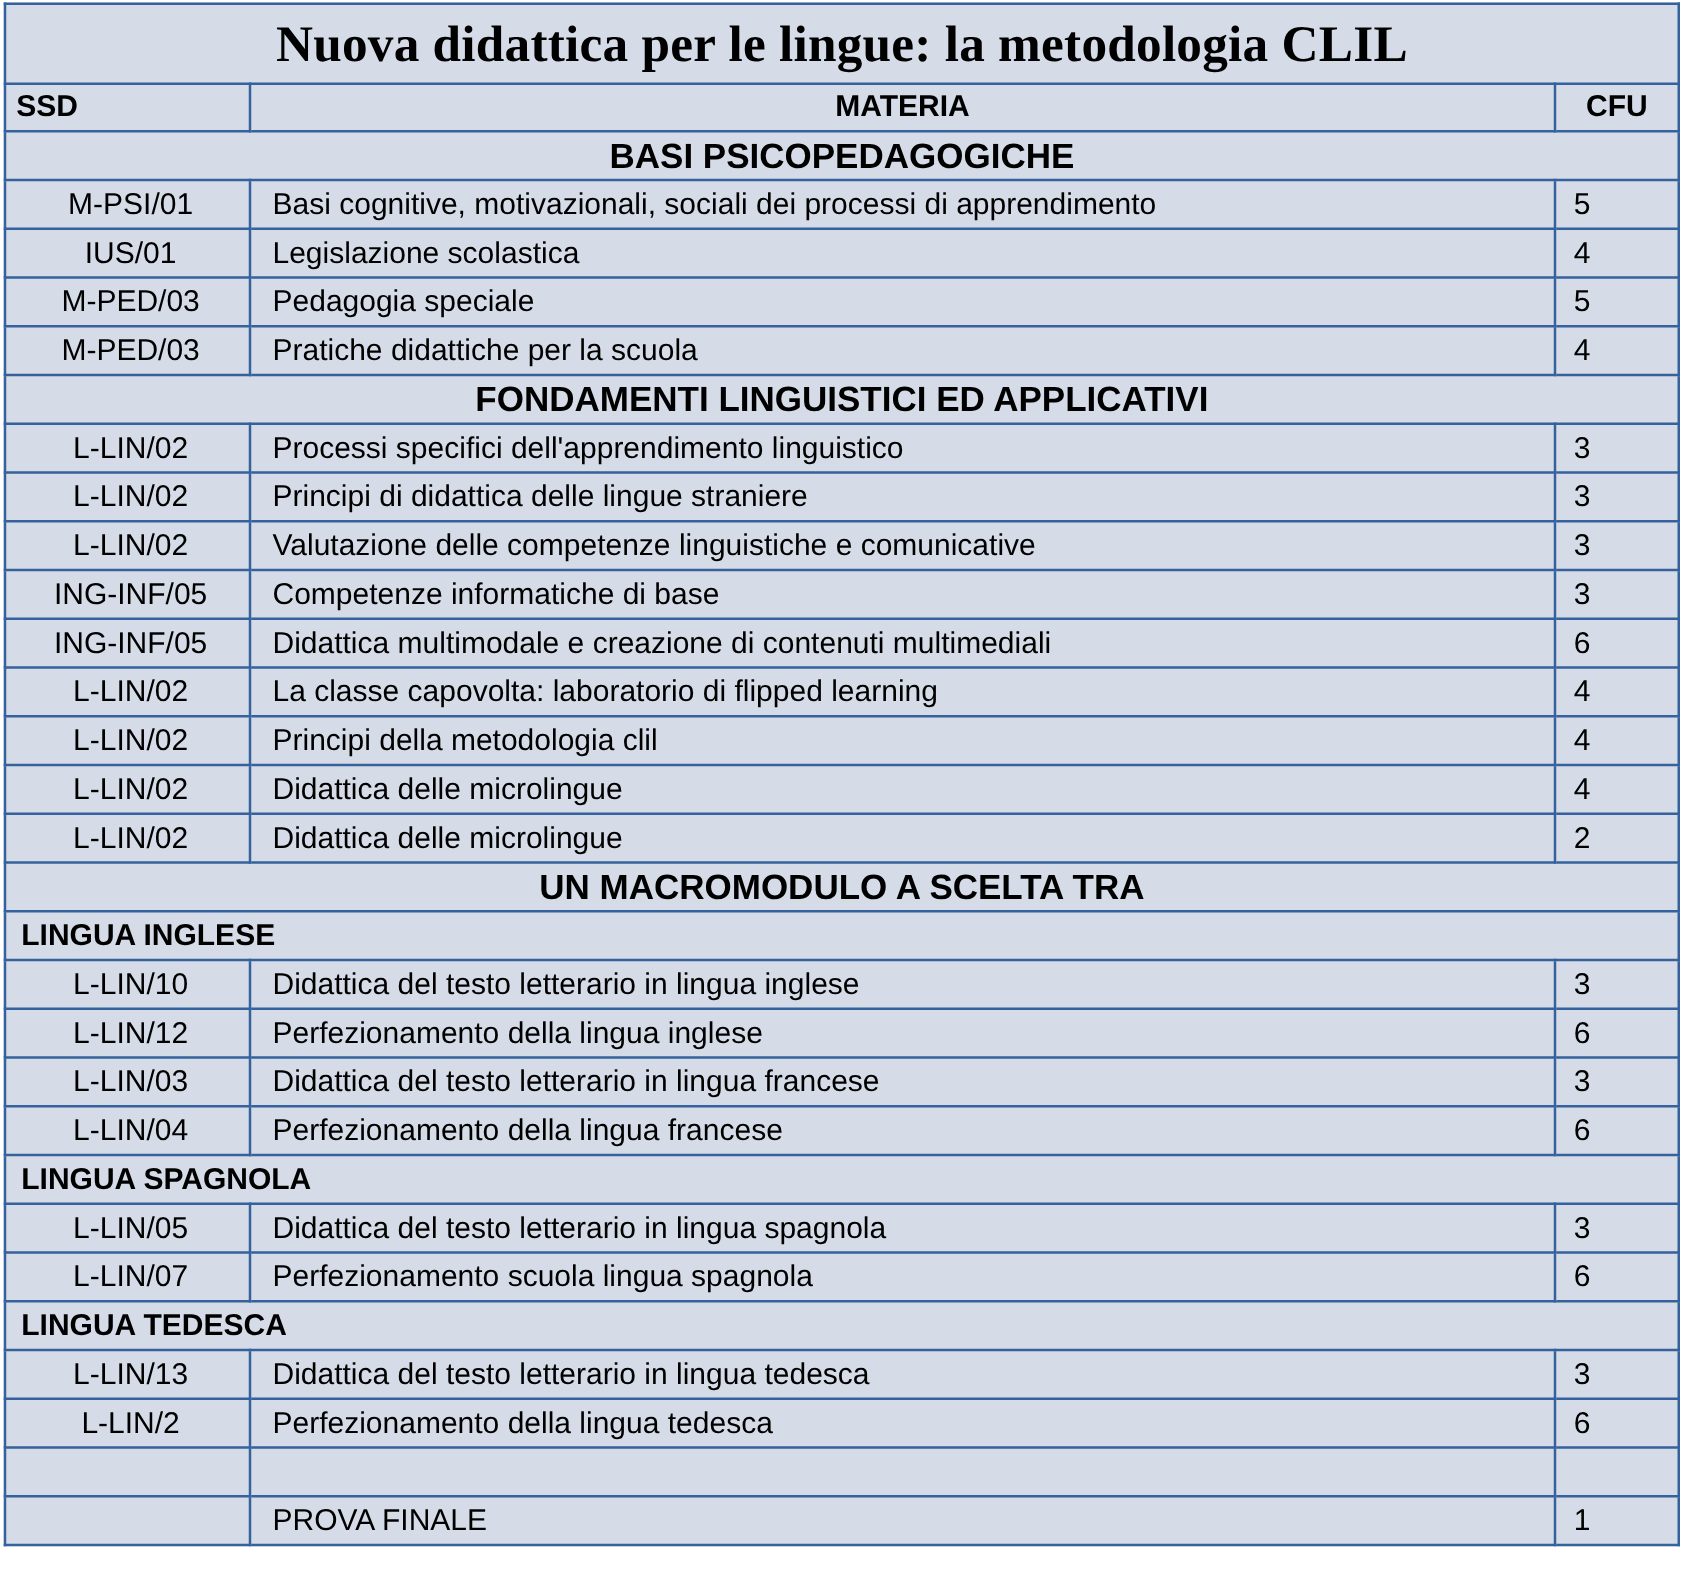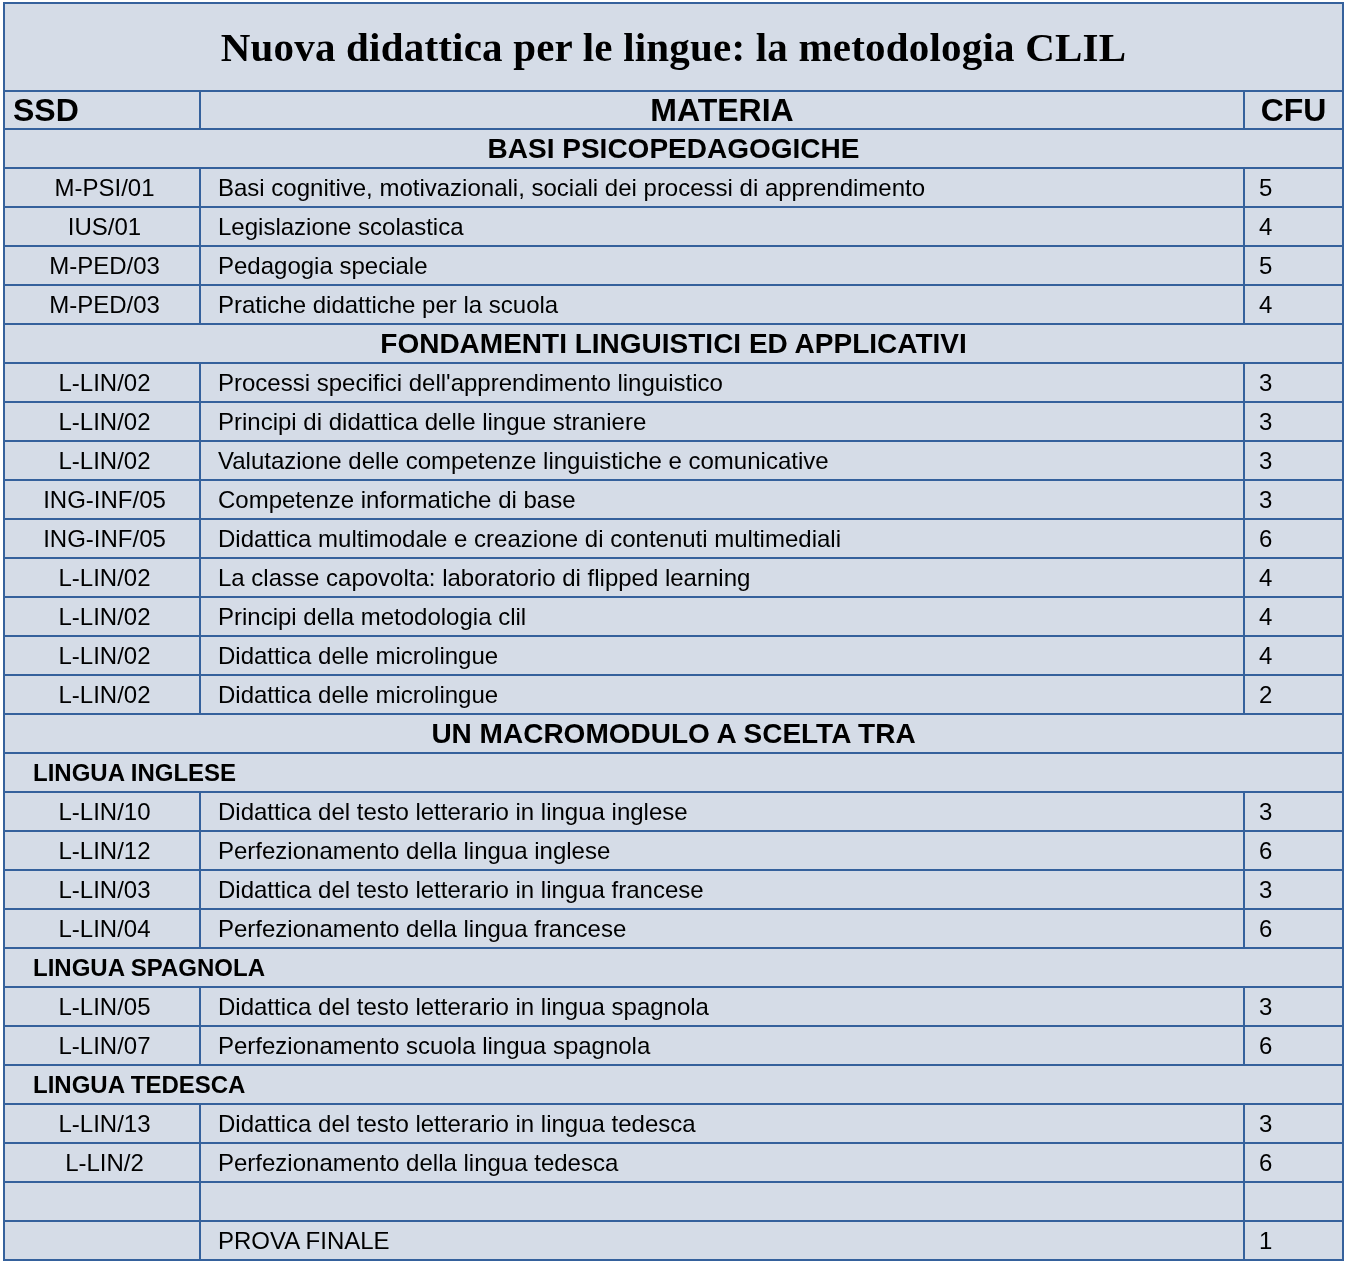--- a/index.html
+++ b/index.html
@@ -52,28 +52,28 @@
   
   tr.title-row td {
     height: 58px;
     border-bottom: 2px solid #35619c;
     text-align: center;
     font-family: "Liberation Serif", serif;
     font-weight: bold;
     font-size: 41px;
     line-height: 54px;
     letter-spacing: 0.2px;
-    padding: 16px 6px;
+    padding: 4px 6px;
   }
 
   
   tr.head-row td {
     height: 38px;
     font-weight: bold;
-    font-size: 32px;
+    font-size: 24px;
     line-height: 36px;
   }
   td.h-ssd { text-align: left; }
   td.h-materia { text-align: center; }
   td.h-cfu { text-align: center; padding-left: 14px; }
 
   
   tr.section-row td {
     height: 39px;
     text-align: center;
@@ -82,21 +82,21 @@
     line-height: 37px;
   }
 
   
   tr.lang-row td {
     height: 39px;
     text-align: left;
     font-weight: bold;
     font-size: 24px;
     line-height: 37px;
-    padding-left: 28px;
+    padding-left: 12px;
   }
 
   
   tr.data-row td {
     height: 39px;
     font-size: 24px;
     line-height: 37px;
     font-weight: normal;
   }
   tr.data-row td.ssd     { text-align: center; padding-left: 13px; }

